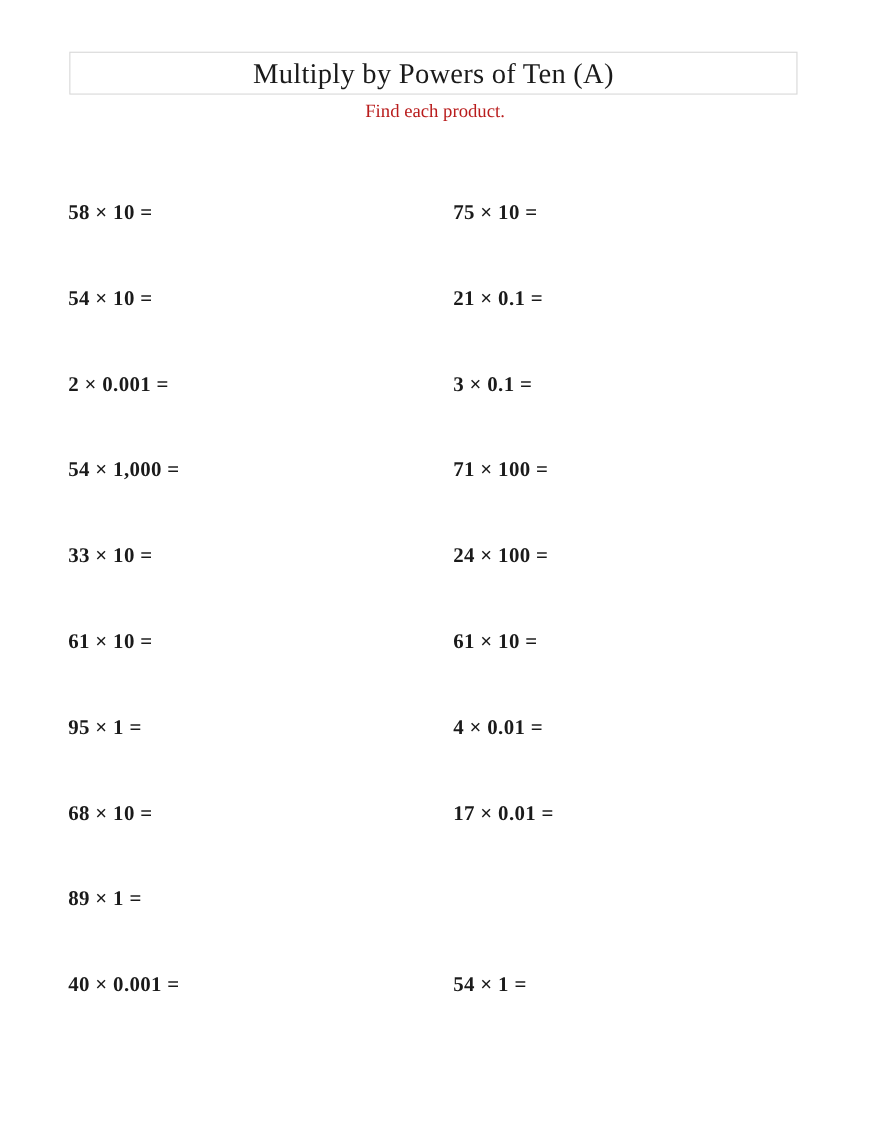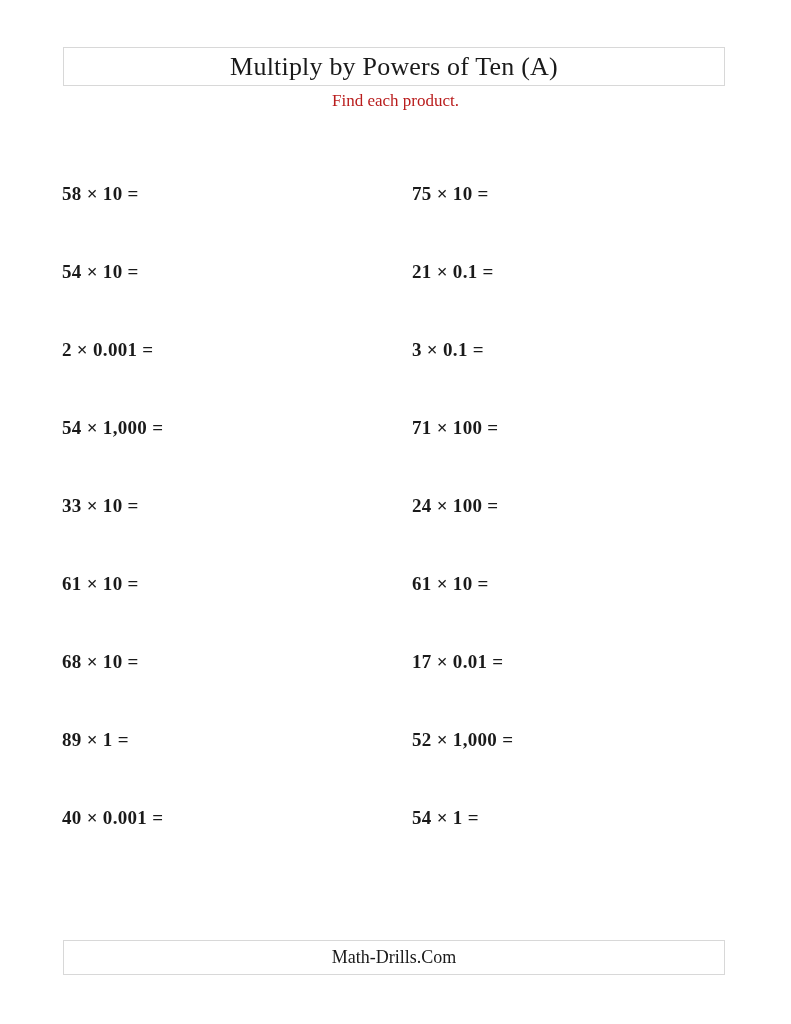--- a/index.html
+++ b/index.html
@@ -137,35 +137,35 @@
     <div class="prow">
       <div class="cell col-left">33 × 10 =</div>
       <div class="cell col-right">24 × 100 =</div>
     </div>
 
     <div class="prow">
       <div class="cell col-left">61 × 10 =</div>
       <div class="cell col-right">61 × 10 =</div>
     </div>
 
+    <div class="prow">
+      <div class="cell col-left">95 × 1 =</div>
+      <div class="cell col-right">4 × 0.01 =</div>
+    </div>
 
     <div class="prow">
       <div class="cell col-left">68 × 10 =</div>
       <div class="cell col-right">17 × 0.01 =</div>
     </div>
 
     <div class="prow">
       <div class="cell col-left">89 × 1 =</div>
-      <div class="cell col-right">52 × 1,000 =</div>
     </div>
 
     <div class="prow">
       <div class="cell col-left">40 × 0.001 =</div>
       <div class="cell col-right">54 × 1 =</div>
     </div>
 
   </div>
 
-  <div class="footer-box">
-    <div class="footer-text">Math-Drills.Com</div>
-  </div>
 
 </div>
 
 </body></html>

